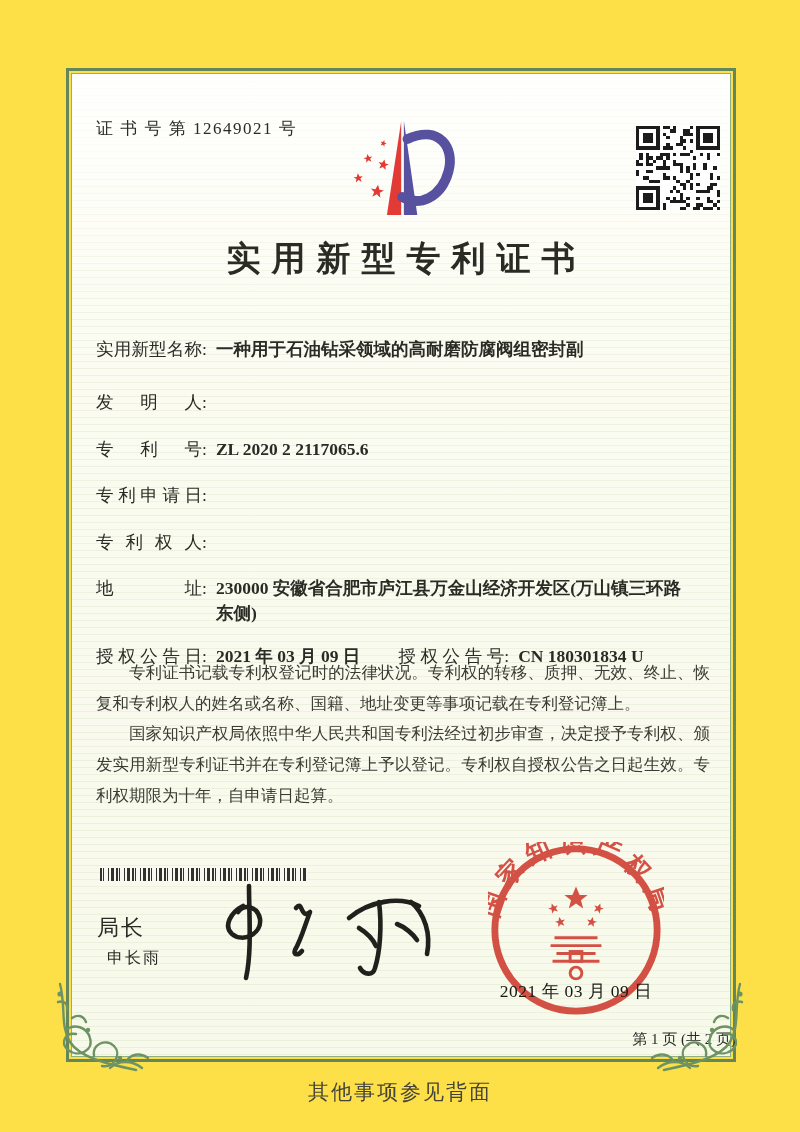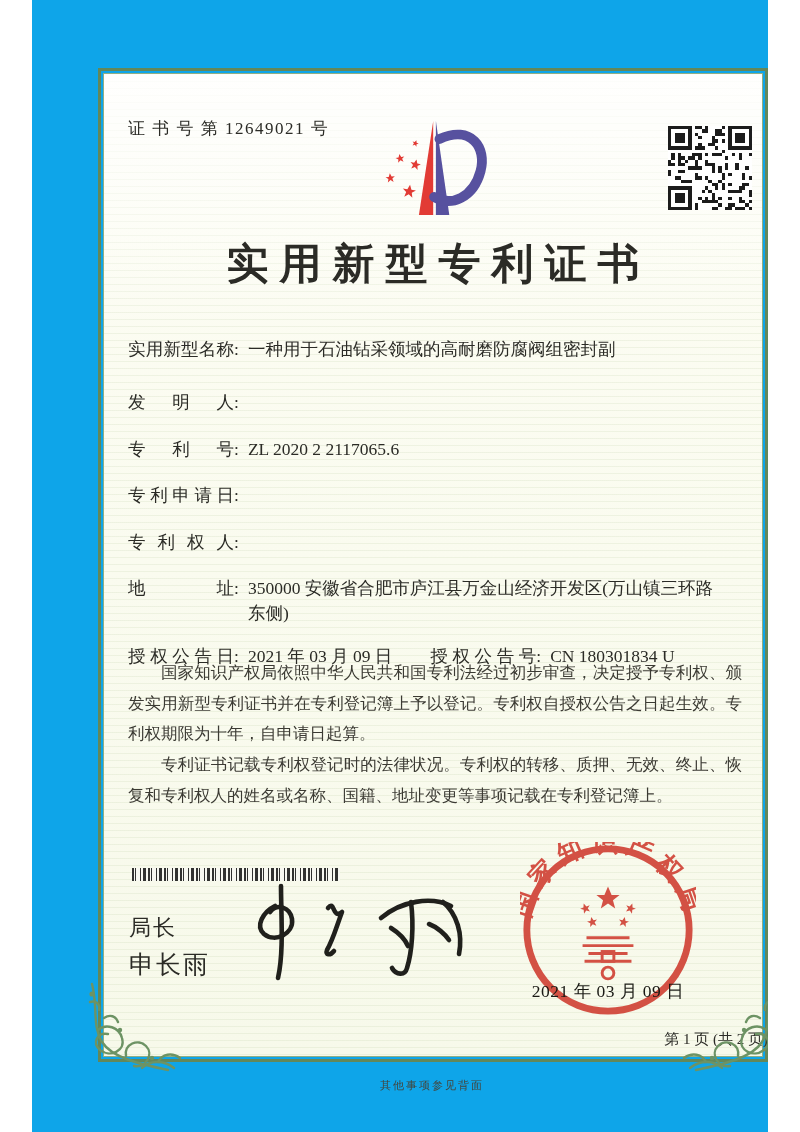--- a/index.html
+++ b/index.html
@@ -1,67 +1,67 @@
 <!DOCTYPE html>
 <html><head>
 <meta charset="utf-8">
 <style>
   * { margin:0; padding:0; box-sizing:border-box; }
   html,body { background:#ffffff; }
   body { font-family:"Liberation Serif","DejaVu Serif",serif; color:#2b2b26; }
-  .page { position:relative; width:736px; height:1132px; margin:0 auto; background:#0ea5e9; overflow:hidden; }
+  .page { position:relative; width:800px; height:1132px; margin:0 auto; background:#fde047; overflow:hidden; }
 
   
   .frame { position:absolute; left:66px; top:68px; width:670px; height:994px;
            border:3px solid #63875a; }
   .frame-inner { position:absolute; inset:2px; border:1px solid #8fae83;
            background:
              linear-gradient(180deg, rgba(255,255,255,.85) 0%, rgba(255,255,255,0) 26%),
              repeating-linear-gradient(180deg, rgba(148,175,118,.12) 0 1px, rgba(0,0,0,0) 1px 7px),
              linear-gradient(180deg,#fdfdf4,#f7f9ea); }
 
   .abs { position:absolute; }
 
   .cert-no { left:96px; top:117px; font-size:17px; letter-spacing:1.5px; }
 
   .logo { left:336px; top:110px; width:134px; height:124px; }
   .qr { left:636px; top:126px; width:84px; height:84px; }
 
   .title { left:66px; top:236px; width:670px; text-align:center;
-           font-size:42px; font-weight:bold; letter-spacing:11px; text-indent:11px; }
+           font-size:34px; font-weight:bold; letter-spacing:11px; text-indent:11px; }
 
   .fields { left:96px; top:337px; width:616px; font-size:17.5px; }
   .row { display:flex; align-items:flex-start; margin-bottom:21px; line-height:1.45; }
   .row.first { margin-bottom:28px; }
   .row.addr { margin-bottom:17px; }
   .lbl { display:inline-flex; justify-content:space-between; width:106px; flex:none; }
   .colon { flex:none; margin-right:9px; }
-  .val { flex:1 1 auto; }
+  .val { flex:1 1 auto;font-weight:bold; }
   .pair2 { display:flex; margin-left:38px; }
   .pair2 .val { white-space:nowrap; }
 
   .paras { left:96px; top:658px; width:614px; font-size:16.5px; line-height:1.86;
            color:#3b3a33; text-align:justify; }
   .paras p { text-indent:2em; }
 
   .barcode { left:100px; top:868px; width:208px; height:13px; opacity:.9;
      background:repeating-linear-gradient(90deg,
         #1c1c1c 0 2px, #f8f8f2 2px 3px, #1c1c1c 3px 4px, #f8f8f2 4px 8px,
         #1c1c1c 8px 9px, #f8f8f2 9px 11px, #1c1c1c 11px 14px, #f8f8f2 14px 16px); }
 
   .signer-title { left:97px; top:913px; font-size:22px; letter-spacing:2px; }
-  .signer-name  { left:97px; top:948px; font-size:25px; letter-spacing:2px; }
+  .signer-name  { left:107px; top:948px; font-size:16px; letter-spacing:2px; }
   .signature { left:203px; top:876px; width:238px; height:110px; }
 
   .seal { left:488px; top:842px; width:176px; height:176px; }
   .seal-date { left:486px; top:979px; width:180px; text-align:center;
                font-size:17.5px; letter-spacing:.5px; color:#191914; }
 
   .page-info { left:66px; top:1030px; width:670px; text-align:right; font-size:15px; }
-  .back-note { left:0; top:1078px; width:800px; text-align:center; font-size:11px;
+  .back-note { left:0; top:1078px; width:800px; text-align:center; font-size:21px;
                color:#45443a; letter-spacing:2px; }
 
   .flourish { width:112px; height:104px; }
   .flourish.bl { left:50px; top:980px; }
   .flourish.br { left:638px; top:980px; transform:scaleX(-1); }
 </style>
 </head>
 <body>
 
 <div class="page">
@@ -299,21 +299,21 @@
           <span>人</span>
         </span>
         <span class="colon">:</span>
     </div>
     <div class="row addr">
       <span class="lbl">
           <span>地</span>
           <span>址</span>
         </span>
         <span class="colon">:</span>
-      <span class="val" style="max-width:480px;">350000 安徽省合肥市庐江县万金山经济开发区(万山镇三环路东侧)</span>
+      <span class="val" style="max-width:480px;">230000 安徽省合肥市庐江县万金山经济开发区(万山镇三环路东侧)</span>
     </div>
     <div class="row">
       <span class="lbl">
           <span>授</span>
           <span>权</span>
           <span>公</span>
           <span>告</span>
           <span>日</span>
         </span>
         <span class="colon">:</span>
@@ -326,22 +326,22 @@
             <span>告</span>
             <span>号</span>
           </span>
           <span class="colon">:</span>
         <span class="val">CN 180301834 U</span>
       </span>
     </div>
   </div>
 
   <div class="abs paras">
+    <p>专利证书记载专利权登记时的法律状况。专利权的转移、质押、无效、终止、恢复和专利权人的姓名或名称、国籍、地址变更等事项记载在专利登记簿上。</p>
     <p>国家知识产权局依照中华人民共和国专利法经过初步审查，决定授予专利权、颁发实用新型专利证书并在专利登记簿上予以登记。专利权自授权公告之日起生效。专利权期限为十年，自申请日起算。</p>
-    <p>专利证书记载专利权登记时的法律状况。专利权的转移、质押、无效、终止、恢复和专利权人的姓名或名称、国籍、地址变更等事项记载在专利登记簿上。</p>
   </div>
 
   <div class="abs barcode"></div>
 
   <div class="abs signer-title">局长</div>
   <div class="abs signer-name">申长雨</div>
 
   <svg class="abs signature" viewBox="0 0 238 110">
     <g fill="none" stroke="#20201c" stroke-width="4.6" stroke-linecap="round" stroke-linejoin="round">
       <path d="M40,30 C28,36 20,50 29,58 C40,67 59,58 57,43 C55,31 42,27 35,36"></path>

